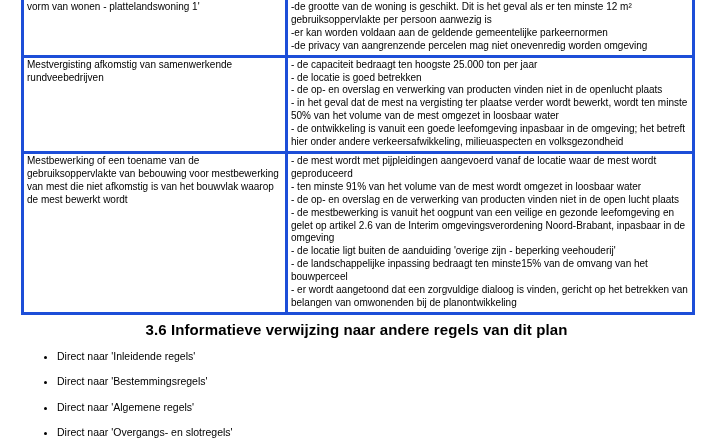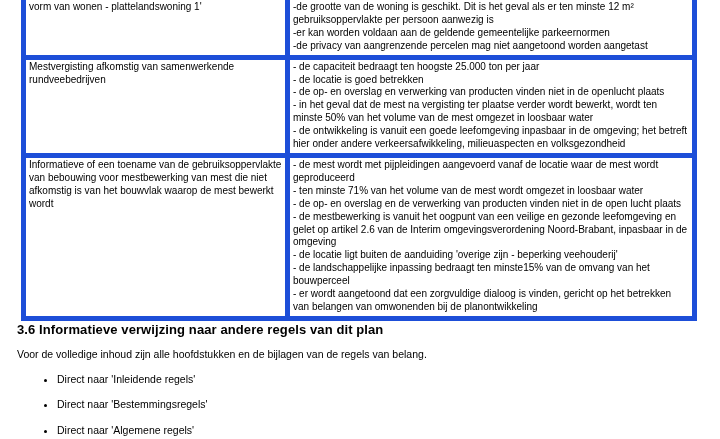--- a/index.html
+++ b/index.html
@@ -16,39 +16,40 @@
   table.criteria-table {
     position: absolute;
     left: 21px; top: 0;
     width: 671px;
     border-collapse: collapse;
     table-layout: fixed;
   }
   col.col-subject  { width: 264px; }
   col.col-criteria { width: 407px; }
   table.criteria-table td {
-    border: 5px solid #1d4ed8;
+    border: 3px solid #1d4ed8;
     vertical-align: top;
     padding: 1px 3px 2px 3px;
     font-size: 10px;
     line-height: 12.9px;
     letter-spacing: 0;
   }
   table.criteria-table tr:first-child td { border-top: none; }
   td.subject { padding-right: 14px; }
   .crit-line { display: block; }
 
   
   .section { position: relative; margin-left: 17px; margin-right: 24px; }
   h2.section-heading {
     margin-top: 9px;
-    font-size: 13px;
+    font-size: 15px;
     font-weight: bold;
     line-height: 16px;
     letter-spacing: 0.1px;
+    text-align: center;
   }
   p.section-intro {
     margin-top: 10px;
     font-size: 10.5px;
     line-height: 13px;
   }
   ul.direct-links {
     margin-top: 11px;
     padding-left: 40px;
     list-style: disc;
@@ -69,53 +70,52 @@
     <colgroup>
         <col class="col-subject">
         <col class="col-criteria">
       </colgroup>
     <tbody>
       <tr>
         <td class="subject">vorm van wonen - plattelandswoning 1'</td>
         <td class="criteria">
             <span class="crit-line">-de grootte van de woning is geschikt. Dit is het geval als er ten minste 12 m² gebruiksoppervlakte per persoon aanwezig is</span>
             <span class="crit-line">-er kan worden voldaan aan de geldende gemeentelijke parkeernormen</span>
-            <span class="crit-line">-de privacy van aangrenzende percelen mag niet aangetoond worden aangetast</span>
+            <span class="crit-line">-de privacy van aangrenzende percelen mag niet onevenredig worden omgeving</span>
           </td>
       </tr>
       <tr>
         <td class="subject">Mestvergisting afkomstig van samenwerkende rundveebedrijven</td>
         <td class="criteria">
             <span class="crit-line">- de capaciteit bedraagt ten hoogste 25.000 ton per jaar</span>
             <span class="crit-line">- de locatie is goed betrekken</span>
             <span class="crit-line">- de op- en overslag en verwerking van producten vinden niet in de openlucht plaats</span>
             <span class="crit-line">- in het geval dat de mest na vergisting ter plaatse verder wordt bewerkt, wordt ten minste 50% van het volume van de mest omgezet in loosbaar water</span>
             <span class="crit-line">- de ontwikkeling is vanuit een goede leefomgeving inpasbaar in de omgeving; het betreft hier onder andere verkeersafwikkeling, milieuaspecten en volksgezondheid</span>
           </td>
       </tr>
       <tr>
-        <td class="subject">Informatieve of een toename van de gebruiksoppervlakte van bebouwing voor mestbewerking van mest die niet afkomstig is van het bouwvlak waarop de mest bewerkt wordt</td>
+        <td class="subject">Mestbewerking of een toename van de gebruiksoppervlakte van bebouwing voor mestbewerking van mest die niet afkomstig is van het bouwvlak waarop de mest bewerkt wordt</td>
         <td class="criteria">
             <span class="crit-line">- de mest wordt met pijpleidingen aangevoerd vanaf de locatie waar de mest wordt geproduceerd</span>
-            <span class="crit-line">- ten minste 71% van het volume van de mest wordt omgezet in loosbaar water</span>
+            <span class="crit-line">- ten minste 91% van het volume van de mest wordt omgezet in loosbaar water</span>
             <span class="crit-line">- de op- en overslag en de verwerking van producten vinden niet in de open lucht plaats</span>
             <span class="crit-line">- de mestbewerking is vanuit het oogpunt van een veilige en gezonde leefomgeving en gelet op artikel 2.6 van de Interim omgevingsverordening Noord-Brabant, inpasbaar in de omgeving</span>
             <span class="crit-line">- de locatie ligt buiten de aanduiding 'overige zijn - beperking veehouderij'</span>
             <span class="crit-line">- de landschappelijke inpassing bedraagt ten minste15% van de omvang van het bouwperceel</span>
             <span class="crit-line">- er wordt aangetoond dat een zorgvuldige dialoog is vinden, gericht op het betrekken van belangen van omwonenden bij de planontwikkeling</span>
           </td>
       </tr>
     </tbody>
   </table>
 
   <div style="height: 313px;"></div>
 
   <div class="section">
     <h2 class="section-heading">3.6 Informatieve verwijzing naar andere regels van dit plan</h2>
-    <p class="section-intro">Voor de volledige inhoud zijn alle hoofdstukken en de bijlagen van de regels van belang.</p>
     <ul class="direct-links">
         <li>Direct naar 'Inleidende regels'</li>
         <li>Direct naar 'Bestemmingsregels'</li>
         <li>Direct naar 'Algemene regels'</li>
         <li>Direct naar 'Overgangs- en slotregels'</li>
         <li>Direct naar 'Bijlagen bij de regels'</li>
       </ul>
   </div>
 
 </div>

